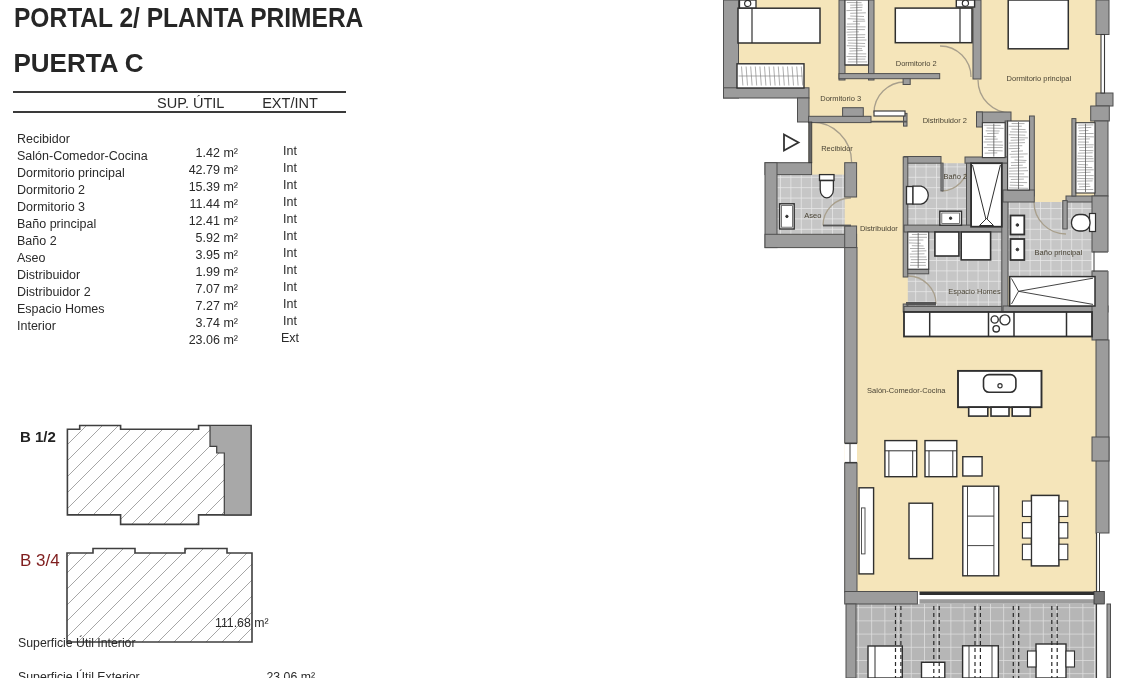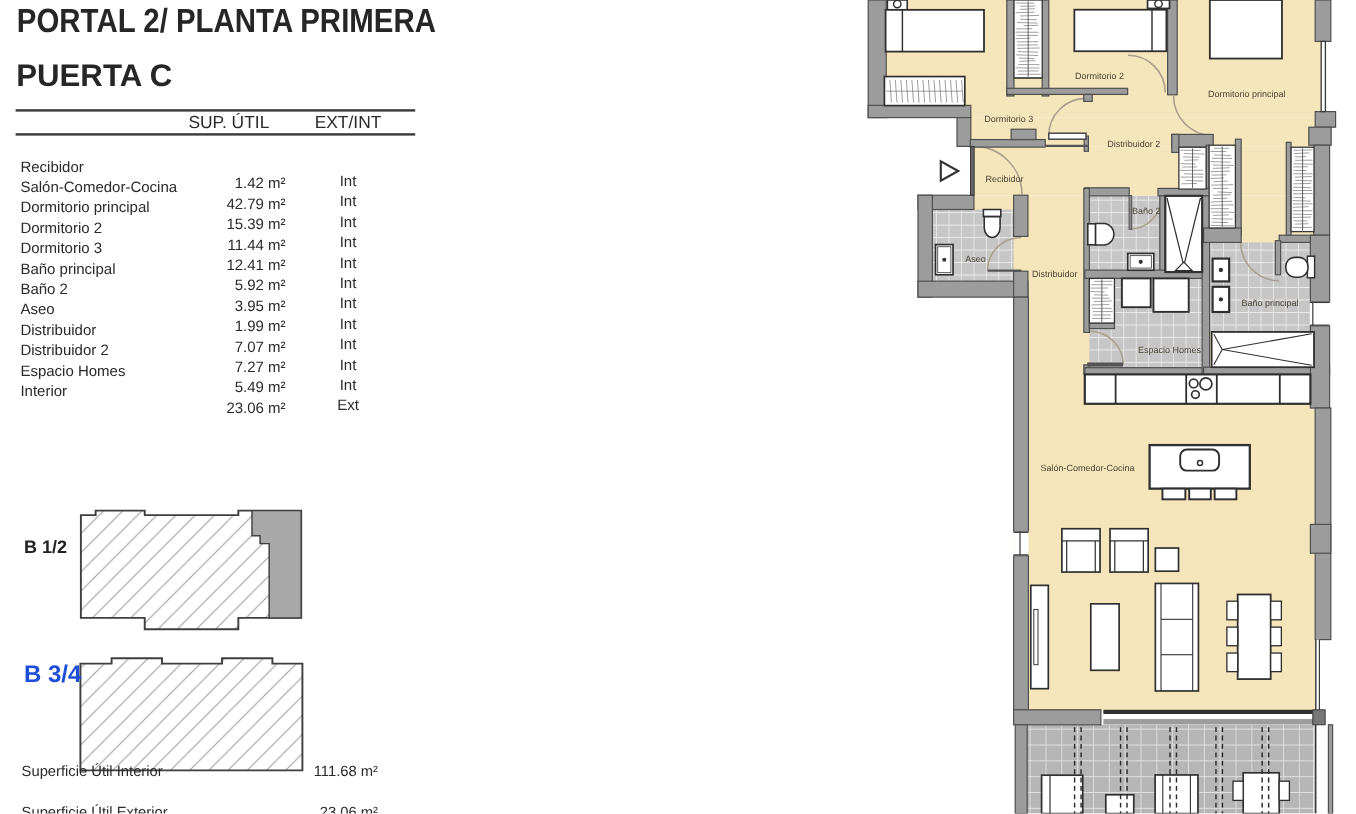--- a/index.html
+++ b/index.html
@@ -403,27 +403,27 @@
       <span class="v">7.07 m²</span>
       <span class="e">Int</span>
     </div>
 <div class="r">
       <span class="n">Distribuidor 2</span>
       <span class="v">7.27 m²</span>
       <span class="e">Int</span>
     </div>
 <div class="r">
       <span class="n">Espacio Homes</span>
-      <span class="v">5.49 m²</span>
+      <span class="v">3.74 m²</span>
       <span class="e">Int</span>
     </div>
 <div class="r">
       <span class="n">Interior</span>
       <span class="v">23.06 m²</span>
       <span class="e">Ext</span>
     </div>
   </div>
 <div class="abs sup" style="left:18px;top:636px;">Superficie Útil Interior</div>
-<div class="abs sup" style="left:215px;top:636px;width:100px;text-align:right;">111.68 m²</div>
+<div class="abs sup" style="left:215px;top:616px;width:100px;">111.68 m²</div>
 <div class="abs sup" style="left:18px;top:669.5px;">Superficie Útil Exterior</div>
 <div class="abs sup" style="left:215px;top:669.5px;width:100px;text-align:right;">23.06 m²</div>
-<div class="abs" style="left:20px;top:448px;font-size:15px;font-weight:bold;color:#222;">B 1/2</div>
-<div class="abs" style="left:20px;top:551px;font-size:20px;font-weight:bold;color:#1d4ed8;">B 3/4</div>
+<div class="abs" style="left:20px;top:428px;font-size:15px;font-weight:bold;color:#222;">B 1/2</div>
+<div class="abs" style="left:20px;top:551px;font-size:17px;font-weight:normal;color:#7f1d1d;">B 3/4</div>
 
 </body></html>

